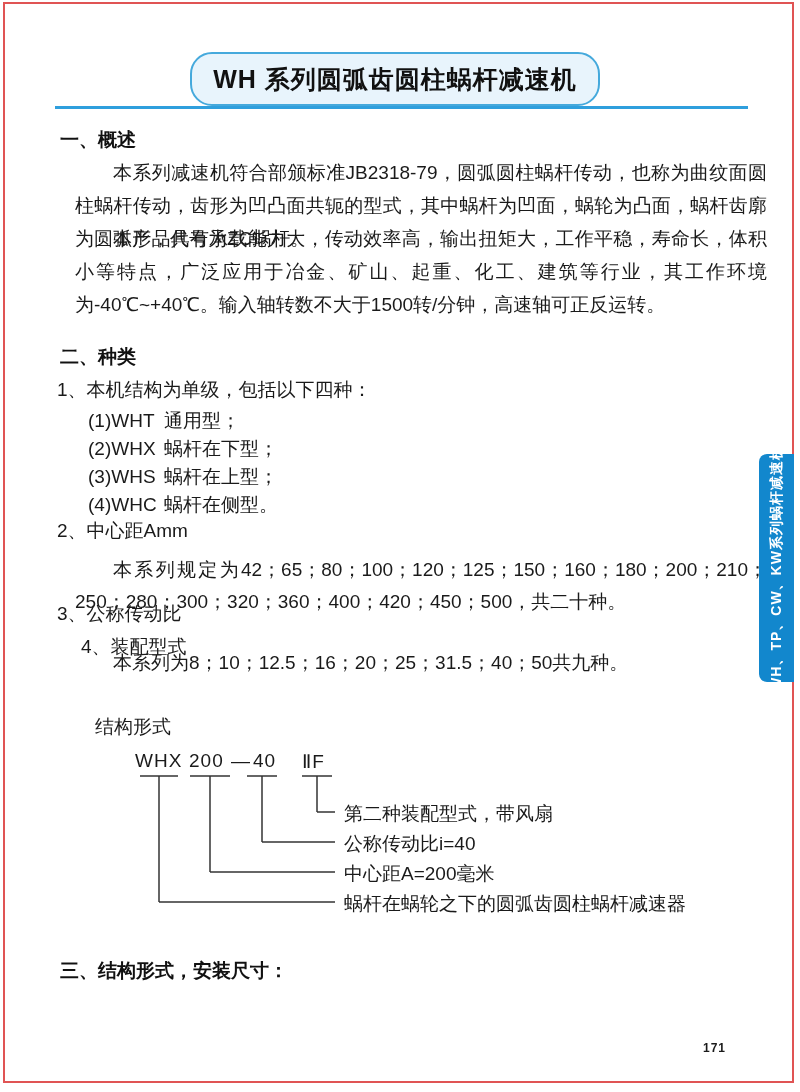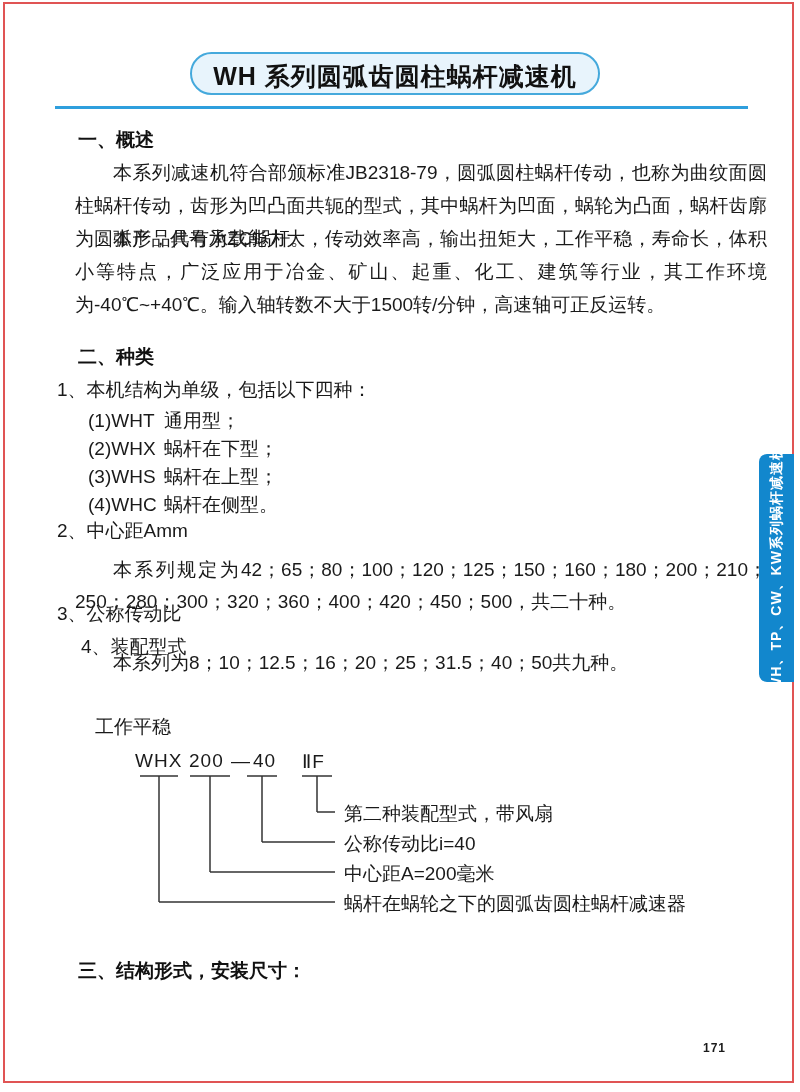--- a/index.html
+++ b/index.html
@@ -16,27 +16,27 @@
     position: absolute;
     left: 3px; top: 2px;
     width: 791px; height: 1081px;
     border: 2px solid #e05454;
     box-sizing: border-box;
     pointer-events: none;
   }
   .title-box {
     position: absolute;
     left: 190px; top: 52px;
-    width: 410px; height: 43px;
+    width: 410px; height: 54px;
     background: #e8f4fc;
     border: 2px solid #45a9dc;
     border-radius: 22px;
     box-sizing: border-box;
     display: flex;
-    align-items: flex-end;
+    align-items: center;
     justify-content: center;
   }
   .title-box span {
     font-size: 25px;
     font-weight: bold;
     color: #111;
     letter-spacing: 1px;
     white-space: nowrap;
   }
   .rule {
@@ -44,21 +44,20 @@
     left: 55px; top: 106px;
     width: 693px; height: 3px;
     background: #2f9fdd;
   }
   .h1 {
     position: absolute;
     font-size: 19px;
     font-weight: bold;
     color: #111;
     white-space: nowrap;
-    margin-left: 18px;
   }
   .line-text {
     position: absolute;
     font-size: 19px;
     white-space: nowrap;
   }
   .para {
     position: absolute;
     left: 57px;
     width: 692px;
@@ -149,21 +148,21 @@
   </div>
 
   <div class="line-text" style="left:57px; top:518px;">2、中心距Amm</div>
   <p class="para" style="top:536px; line-height:32px;">本系列规定为42；65；80；100；120；125；150；160；180；200；210；250；280；300；320；360；400；420；450；500，共二十种。</p>
 
   <div class="line-text" style="left:57px; top:601px;">3、公称传动比</div>
   <p class="para" style="top:628px;">本系列为8；10；12.5；16；20；25；31.5；40；50共九种。</p>
 
   <div class="line-text" style="left:57px; top:634px;margin-left:24px;">4、装配型式</div>
 
-  <div class="line-text" style="left:95px; top:714px;">工作平稳</div>
+  <div class="line-text" style="left:95px; top:714px;">结构形式</div>
 
   <div class="diagram">
     <svg width="690" height="200" viewBox="0 0 690 200">
       <g stroke="#333333" stroke-width="1.5" fill="none">
         <line x1="83" y1="31" x2="121" y2="31"></line>
         <line x1="133" y1="31" x2="173" y2="31"></line>
         <line x1="190" y1="31" x2="220" y2="31"></line>
         <line x1="245" y1="31" x2="275" y2="31"></line>
         <line x1="102" y1="31" x2="102" y2="157"></line>
         <line x1="153" y1="31" x2="153" y2="127"></line>

